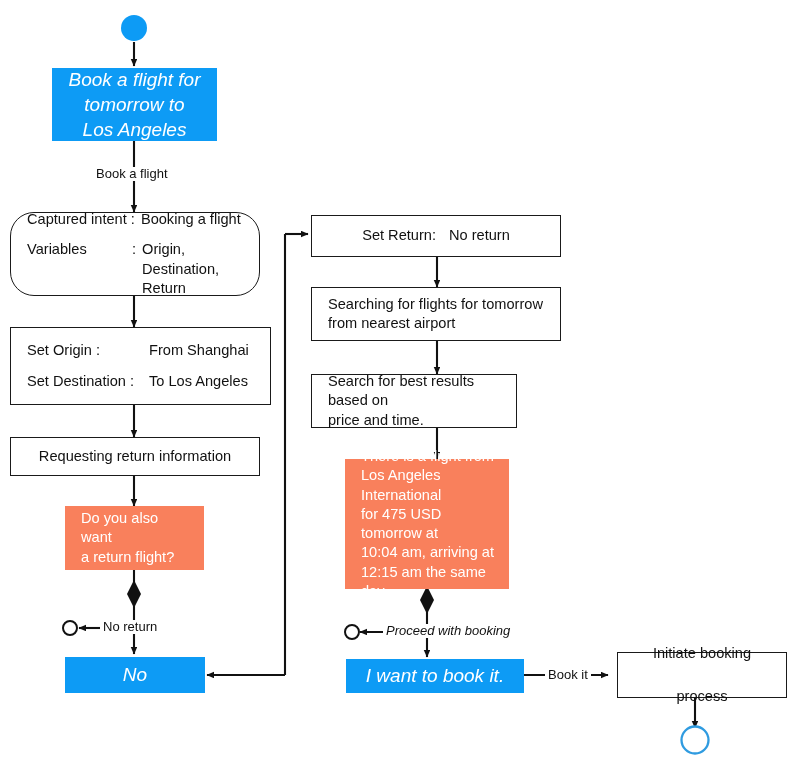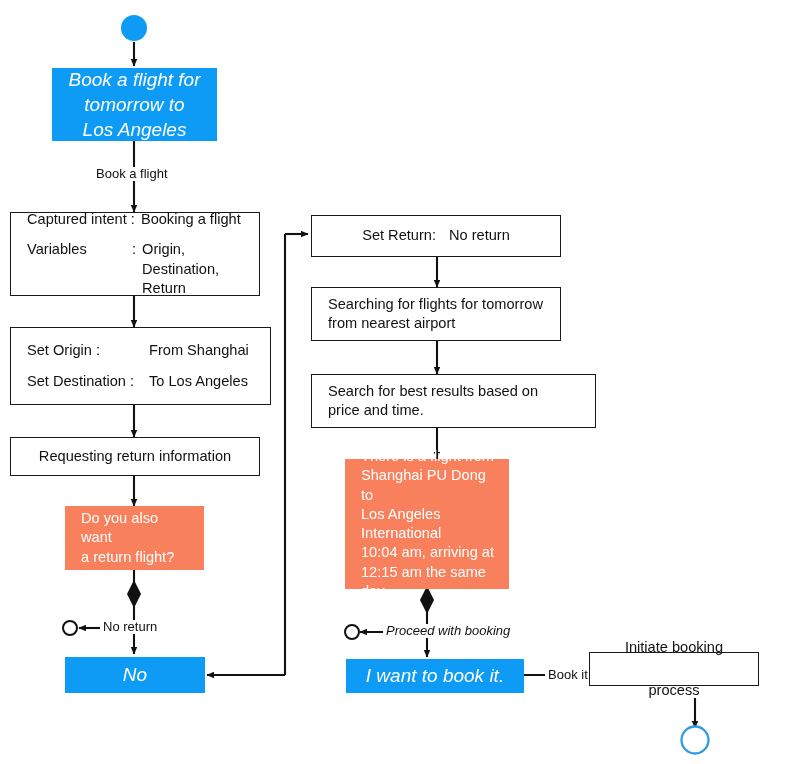--- a/index.html
+++ b/index.html
@@ -145,21 +145,21 @@
   <div class="edge-label" style="left:383px; top:624px;font-style:italic;">Proceed with booking</div>
 
   <div class="edge-label" style="left:545px; top:668px;">Book it</div>
 
   <div class="node blue ctr pad-c f15" style="left:52px; top:68px; width:165px; height:73px;">
     <span class="msg-line">Book a flight for</span>
     <span class="msg-line">tomorrow to</span>
     <span class="msg-line">Los Angeles</span>
   </div>
 
-  <div class="node white lft pad-l f14" style="left:10px; top:212px; width:250px; height:84px;">
+  <div class="node white lft pad-l f14" style="left:10px; top:212px; width:250px; height:84px;border-radius:24px;">
     <div class="kv">
       <span class="k">Captured intent :</span>
       <span class="v" style="margin-left:6px;">Booking a flight</span>
     </div>
     <div class="kv">
       <span class="k" style="width:105px;">Variables</span>
       <span class="k">:</span>
       <span class="v" style="margin-left:6px;">Origin, Destination, Return</span>
     </div>
   </div>
@@ -193,35 +193,35 @@
       <span class="k">Set Return:</span>
       <span class="k" style="margin-left:13px;">No return</span>
     </div>
   </div>
 
   <div class="node white lft pad-l f14" style="left:311px; top:287px; width:250px; height:54px;">
     <span class="msg-line">Searching for flights for tomorrow</span>
     <span class="msg-line">from nearest airport</span>
   </div>
 
-  <div class="node white lft pad-l f14" style="left:311px; top:374px; width:285px; height:54px;">
+  <div class="node white lft pad-l f14" style="left:311px; top:374px; width:206px; height:54px;">
     <span class="msg-line">Search for best results based on</span>
     <span class="msg-line">price and time.</span>
   </div>
 
   <div class="node orange lft pad-l f14" style="left:345px; top:459px; width:164px; height:130px;">
     <span class="msg-line">There is a flight from</span>
-    <span class="msg-line">Shanghai PU Dong to</span>
     <span class="msg-line">Los Angeles International</span>
+    <span class="msg-line">for 475 USD tomorrow at</span>
     <span class="msg-line">10:04 am, arriving at</span>
     <span class="msg-line">12:15 am the same day.</span>
   </div>
 
   <div class="node blue ctr pad-c f15" style="left:346px; top:659px; width:178px; height:34px;">
     <span>I want to book it.</span>
   </div>
 
-  <div class="node white ctr pad-c f14" style="left:589px; top:652px; width:170px; height:34px;gap:23px;">
+  <div class="node white ctr pad-c f14" style="left:617px; top:652px; width:170px; height:46px;gap:23px;">
     <span class="msg-line">Initiate booking</span>
     <span class="msg-line">process</span>
   </div>
 
 </div>
 
 </body></html>

